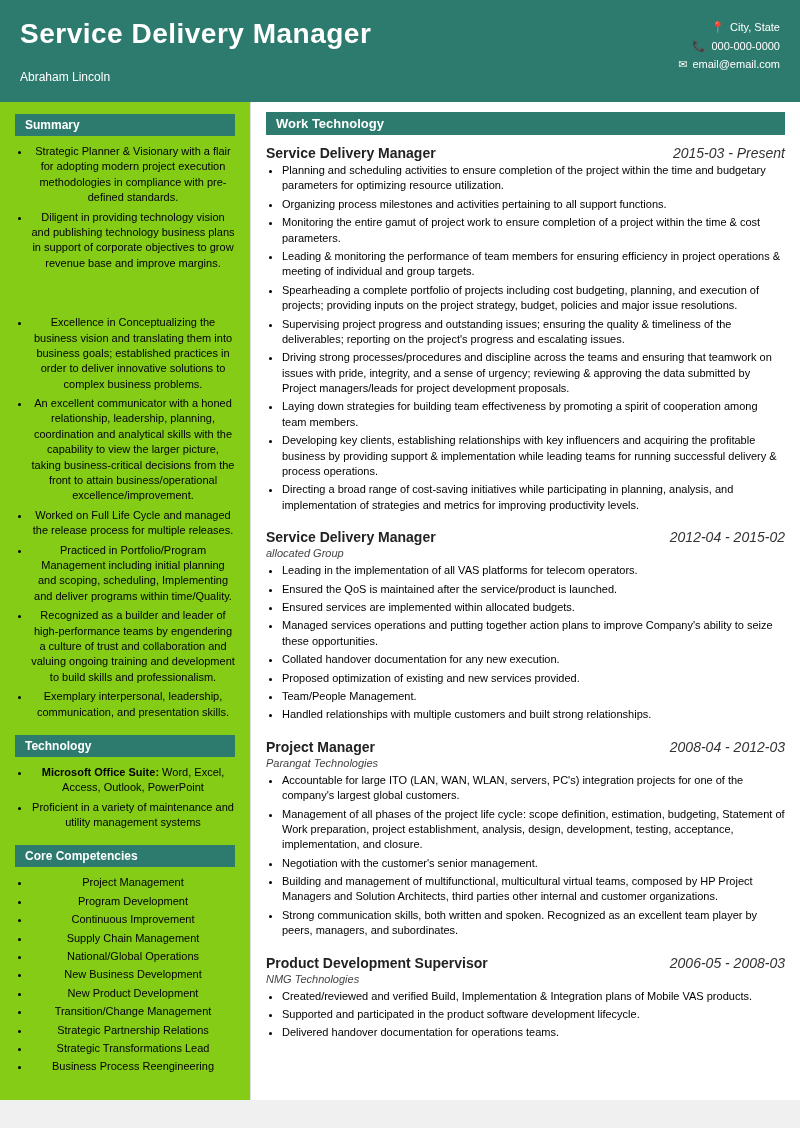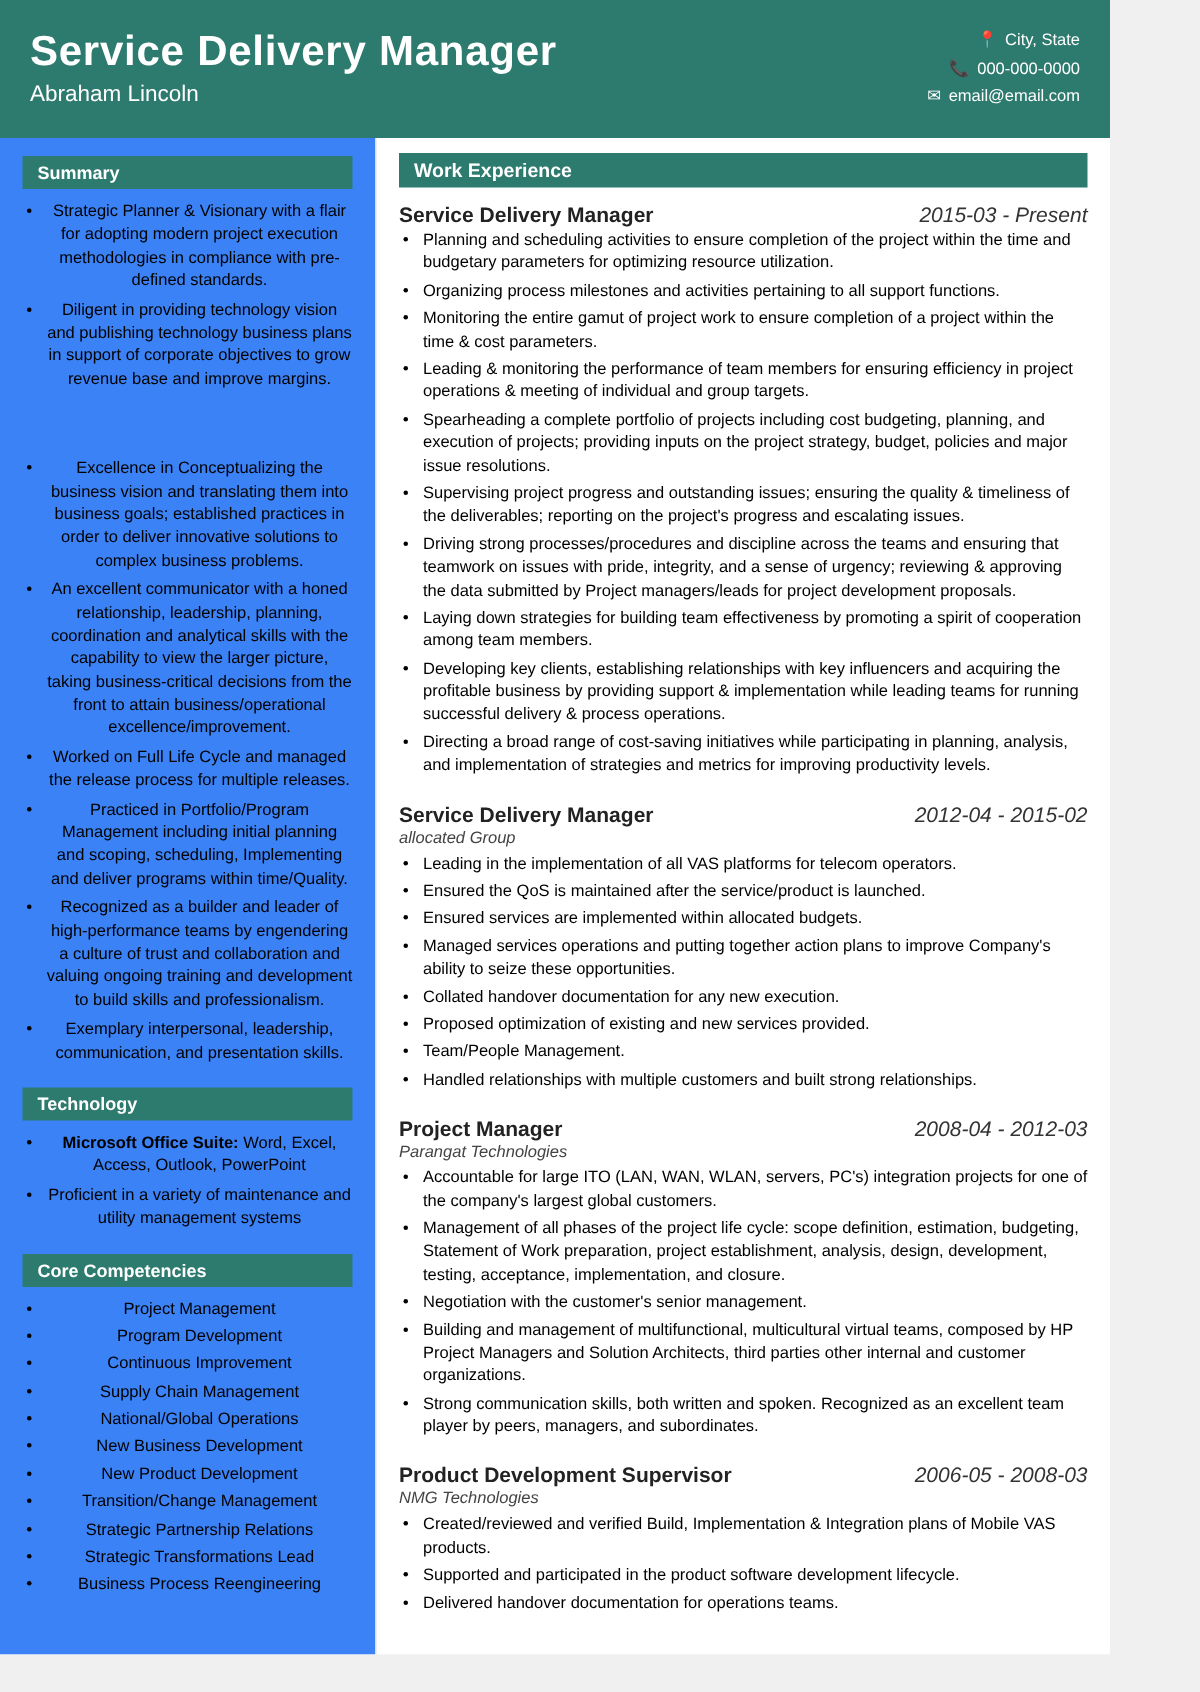--- a/index.html
+++ b/index.html
@@ -1,31 +1,31 @@
 <!DOCTYPE html>
 <html><head>
   <meta charset="utf-8">
   <style>
     * { margin: 0; padding: 0; box-sizing: border-box; }
     body { font-family: Arial, sans-serif; font-size: 11px; background: #f0f0f0; width: 800px; }
     
-    .resume-container { width: 740px; background: #fff; }
+    .resume-container { width: 800px; background: #fff; }
     
     
     .header { background: #2d7a6e; color: #fff; padding: 18px 20px 18px 20px; display: flex; justify-content: space-between; align-items: flex-start; }
     .header-left h1 { font-size: 28px; font-weight: bold; letter-spacing: 0.5px; }
-    .header-left p { font-size: 15px; margin-top: 4px; }
+    .header-left p { font-size: 12px; margin-top: 20px; }
     .header-right { text-align: right; font-size: 11px; line-height: 1.7; }
     .header-right div { display: flex; align-items: center; justify-content: flex-end; gap: 5px; }
     
     
     .main-content { display: flex; }
     
     
-    .sidebar { width: 250px; min-width: 250px; background: #3b82f6; padding: 10px 15px; }
+    .sidebar { width: 250px; min-width: 250px; background: #84cc16; padding: 10px 15px; }
     
     
     .right-content { flex: 1; padding: 10px 15px; border-left: 1px solid #ddd; }
     
     
     .section-header { background: #2d7a6e; color: #fff; padding: 4px 10px; font-size: 12px; font-weight: bold; margin-bottom: 8px; margin-top: 2px; }
     
     .sidebar-section { margin-bottom: 15px; }
     .sidebar-section ul { list-style: disc; padding-left: 16px; }
     .sidebar-section ul li { margin-bottom: 4px; line-height: 1.4; text-align: center; }
@@ -108,21 +108,21 @@
             <li style="margin-bottom: 3px; line-height: 1.4;">Transition/Change Management</li>
             <li style="margin-bottom: 3px; line-height: 1.4;">Strategic Partnership Relations</li>
             <li style="margin-bottom: 3px; line-height: 1.4;">Strategic Transformations Lead</li>
             <li style="margin-bottom: 3px; line-height: 1.4;">Business Process Reengineering</li>
           </ul>
       </div>
 
     </div>
 
     <div class="right-content">
-      <div class="work-section-header">Work Experience</div>
+      <div class="work-section-header">Work Technology</div>
       <div id="jobs-container">
           <div class="job-block">
             <div class="job-header">
               <span class="job-title">Service Delivery Manager</span>
               <span class="job-dates">2015-03 - Present</span>
             </div>
             <ul>
               <li>Planning and scheduling activities to ensure completion of the project within the time and budgetary parameters for optimizing resource utilization.</li>
               <li>Organizing process milestones and activities pertaining to all support functions.</li>
               <li>Monitoring the entire gamut of project work to ensure completion of a project within the time &amp; cost parameters.</li>

